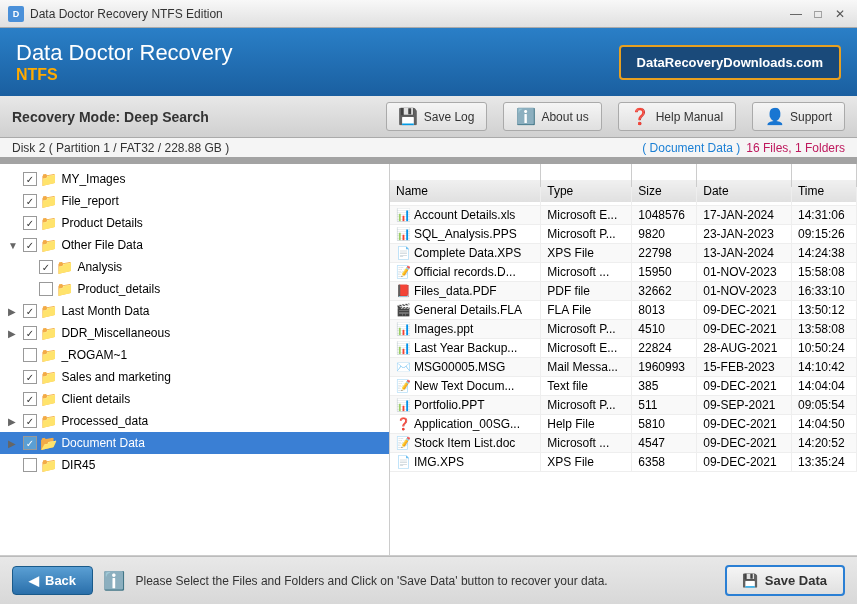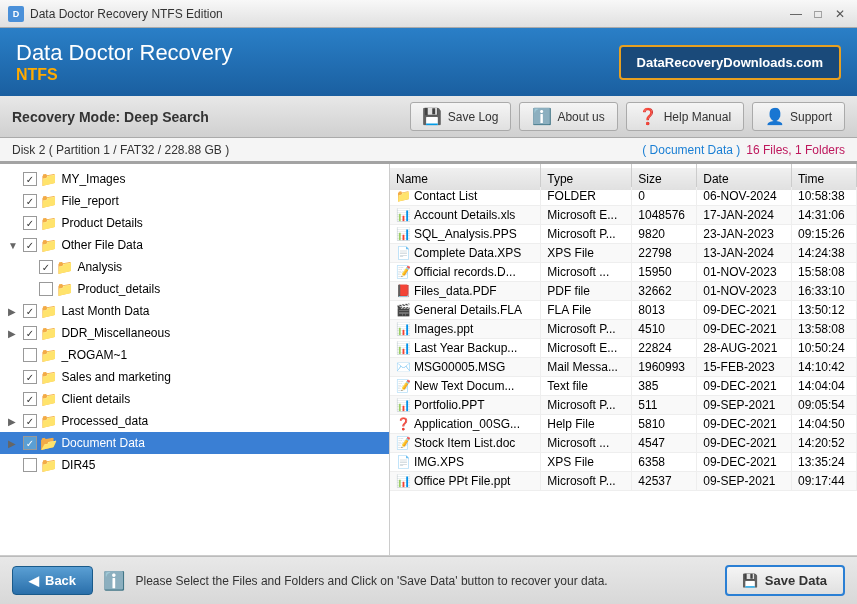--- a/index.html
+++ b/index.html
@@ -55,21 +55,21 @@
       border: 2px solid #e8a020;
     }
 
     
     .toolbar {
       background: linear-gradient(to bottom, #e8e8e8, #d0d0d0);
       height: 42px;
       display: flex;
       align-items: center;
       padding: 0 12px;
-      gap: 8px;
+      gap: 16px;
       border-bottom: 1px solid #aaa;
     }
     .recovery-mode-label {
       font-size: 14px;
       font-weight: bold;
       color: #333;
       margin-right: 8px;
     }
     .toolbar-btn {
       display: flex; align-items: center; gap: 5px;
@@ -83,21 +83,21 @@
     }
     .btn-icon { font-size: 16px; }
 
     
     .info-bar {
       background: #f5f5f5;
       height: 26px;
       display: flex;
       align-items: center;
       padding: 0 12px;
-      border-bottom: 3px solid #a3a3a3;
+      border-bottom: 7px solid #a3a3a3;
       font-size: 12px;
       color: #333;
       gap: 8px;
     }
     .info-right {
       margin-left: auto;
       color: #1a7fd4;
       display: flex; gap: 6px;
     }
     .info-count { color: #be185d; }
@@ -144,21 +144,21 @@
       border-collapse: collapse;
       font-size: 12px;
     }
     .file-table th {
       background: linear-gradient(to bottom, #f0f0f0, #e0e0e0);
       border-bottom: 1px solid #ccc;
       border-right: 1px solid #ccc;
       padding: 4px 6px;
       text-align: left;
       font-weight: normal;
-      position: sticky; top: 4px;
+      position: sticky; top: 16px;
       font-size: 12px;
     }
     .file-table td {
       padding: 2px 6px;
       border-bottom: 1px solid #eee;
       border-right: 1px solid #eee;
       white-space: nowrap;
       overflow: hidden;
       max-width: 160px;
       text-overflow: ellipsis;
@@ -454,27 +454,20 @@
             <td>09-DEC-2021</td>
             <td>14:20:52</td>
           </tr>
           <tr>
             <td><span style="font-size:12px;margin-right:3px;">📄</span>IMG.XPS</td>
             <td>XPS File</td>
             <td>6358</td>
             <td>09-DEC-2021</td>
             <td>13:35:24</td>
           </tr>
-          <tr>
-            <td><span style="font-size:12px;margin-right:3px;">📊</span>Office PPt File.ppt</td>
-            <td>Microsoft P...</td>
-            <td>42537</td>
-            <td>09-SEP-2021</td>
-            <td>09:17:44</td>
-          </tr>
         </tbody>
     </table>
   </div>
 </div>
 
 <div class="status-bar">
   <button class="back-btn">
     <span>◀</span>
     <span>Back</span>
   </button>

